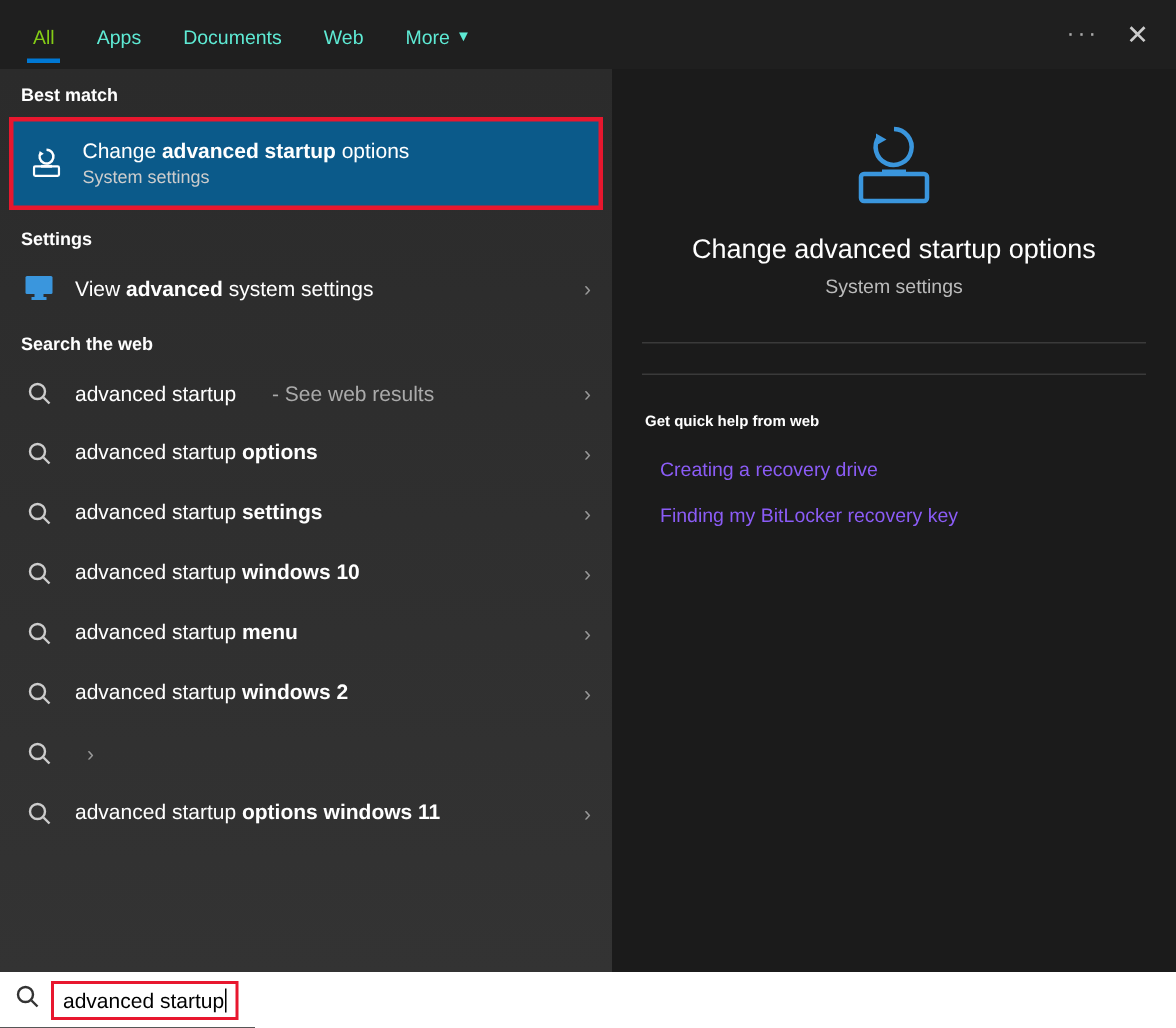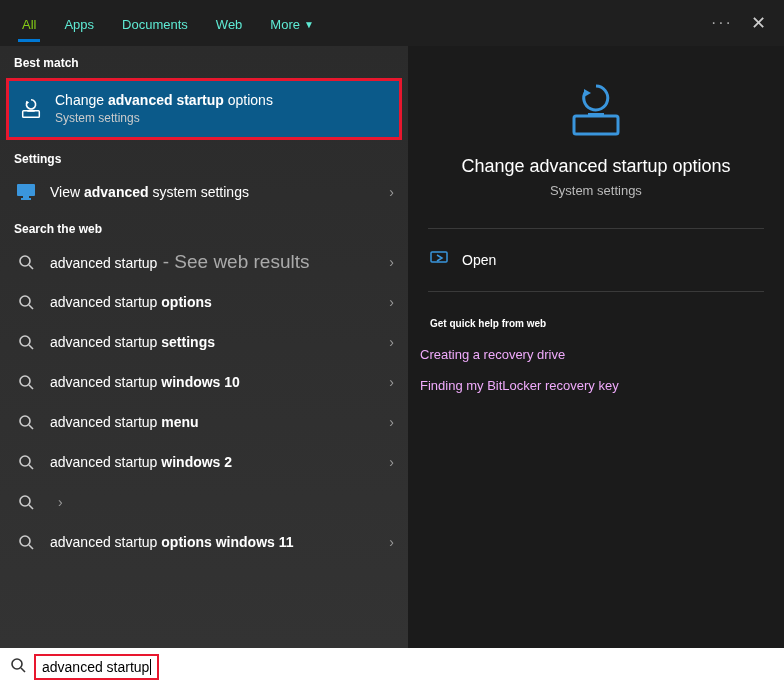--- a/index.html
+++ b/index.html
@@ -33,21 +33,21 @@
 .hero-icon { margin: 0 auto 18px; width: 60px; height: 56px; }
 .hero-title { font-size: 18px; font-weight: 400; margin-bottom: 6px; }
 .hero-sub { font-size: 13px; color: #bbb; }
 
 .divider { height: 1px; background: #3a3a3a; margin: 10px 20px; }
 
 .action-row { display: flex; align-items: center; padding: 12px 22px; cursor: pointer; font-size: 14px; gap: 14px; }
 .action-row .icon { width: 18px; height: 18px; }
 
 .quick-help-header { font-size: 10px; font-weight: 600; padding: 16px 22px 10px; }
-.quick-link { padding: 8px 12px; font-size: 13px; color: #f0abfc; cursor: pointer; }
+.quick-link { padding: 8px 32px; font-size: 13px; color: #8b5cf6; cursor: pointer; }
 
 .search-bar { position: absolute; bottom: 0; left: 0; right: 0; height: 37px; background: #fff; display: flex; align-items: center; padding: 0 10px; }
 .search-icon { color: #333; margin-right: 8px; }
 .search-field-wrap { border: 2px solid #e8172e; padding: 2px 6px; display: flex; align-items: center; height: 26px; }
 .search-text { color: #000; font-size: 14px; }
 .cursor-line { width: 1px; height: 16px; background: #000; margin-left: 1px; }
 
 .monitor-icon svg, .search-glass svg { display: block; }
 </style>
 </head>
@@ -112,21 +112,21 @@
 
     <div id="web-list">
         <div class="result-item">
     <div class="result-icon search-glass">
       <svg width="16" height="16" viewBox="0 0 16 16" fill="none">
         <circle cx="7" cy="7" r="5" stroke="#ccc" stroke-width="1.6"></circle>
         <line x1="11" y1="11" x2="15" y2="15" stroke="#ccc" stroke-width="1.6"></line>
       </svg>
     </div>
     <div class="result-text">
-      <span>advanced startup</span><b></b><span></span><span style="color:#aaa;font-size:19px;"> - See web results</span>
+      <span>advanced startup</span><b></b><span></span><span style="color:#aaa;font-size:14px;margin-left:20px;"> - See web results</span>
     </div>
     <div class="chevron">›</div>
   </div>
         <div class="result-item">
     <div class="result-icon search-glass">
       <svg width="16" height="16" viewBox="0 0 16 16" fill="none">
         <circle cx="7" cy="7" r="5" stroke="#ccc" stroke-width="1.6"></circle>
         <line x1="11" y1="11" x2="15" y2="15" stroke="#ccc" stroke-width="1.6"></line>
       </svg>
     </div>
@@ -217,29 +217,20 @@
           <rect x="8" y="34" width="44" height="18" rx="2" stroke="#3a96dd" stroke-width="3" fill="none"></rect>
           <rect x="22" y="31" width="16" height="4" fill="#3a96dd"></rect>
         </svg>
       </div>
       <div class="hero-title">Change advanced startup options</div>
       <div class="hero-sub">System settings</div>
     </div>
 
     <div class="divider"></div>
 
-    <div class="action-row">
-      <span class="icon">
-        <svg width="18" height="14" viewBox="0 0 18 14" fill="none">
-          <rect x="1" y="1" width="16" height="10" rx="1" stroke="#3a96dd" stroke-width="1.5"></rect>
-          <path d="M7 4 l5 3 l-5 3" stroke="#3a96dd" stroke-width="1.5" fill="none"></path>
-        </svg>
-      </span>
-      <span>Open</span>
-    </div>
 
     <div class="divider"></div>
 
     <div class="quick-help-header">Get quick help from web</div>
     <div class="quick-link">Creating a recovery drive</div>
     <div class="quick-link">Finding my BitLocker recovery key</div>
   </div>
 </div>
 
 <div class="search-bar">

